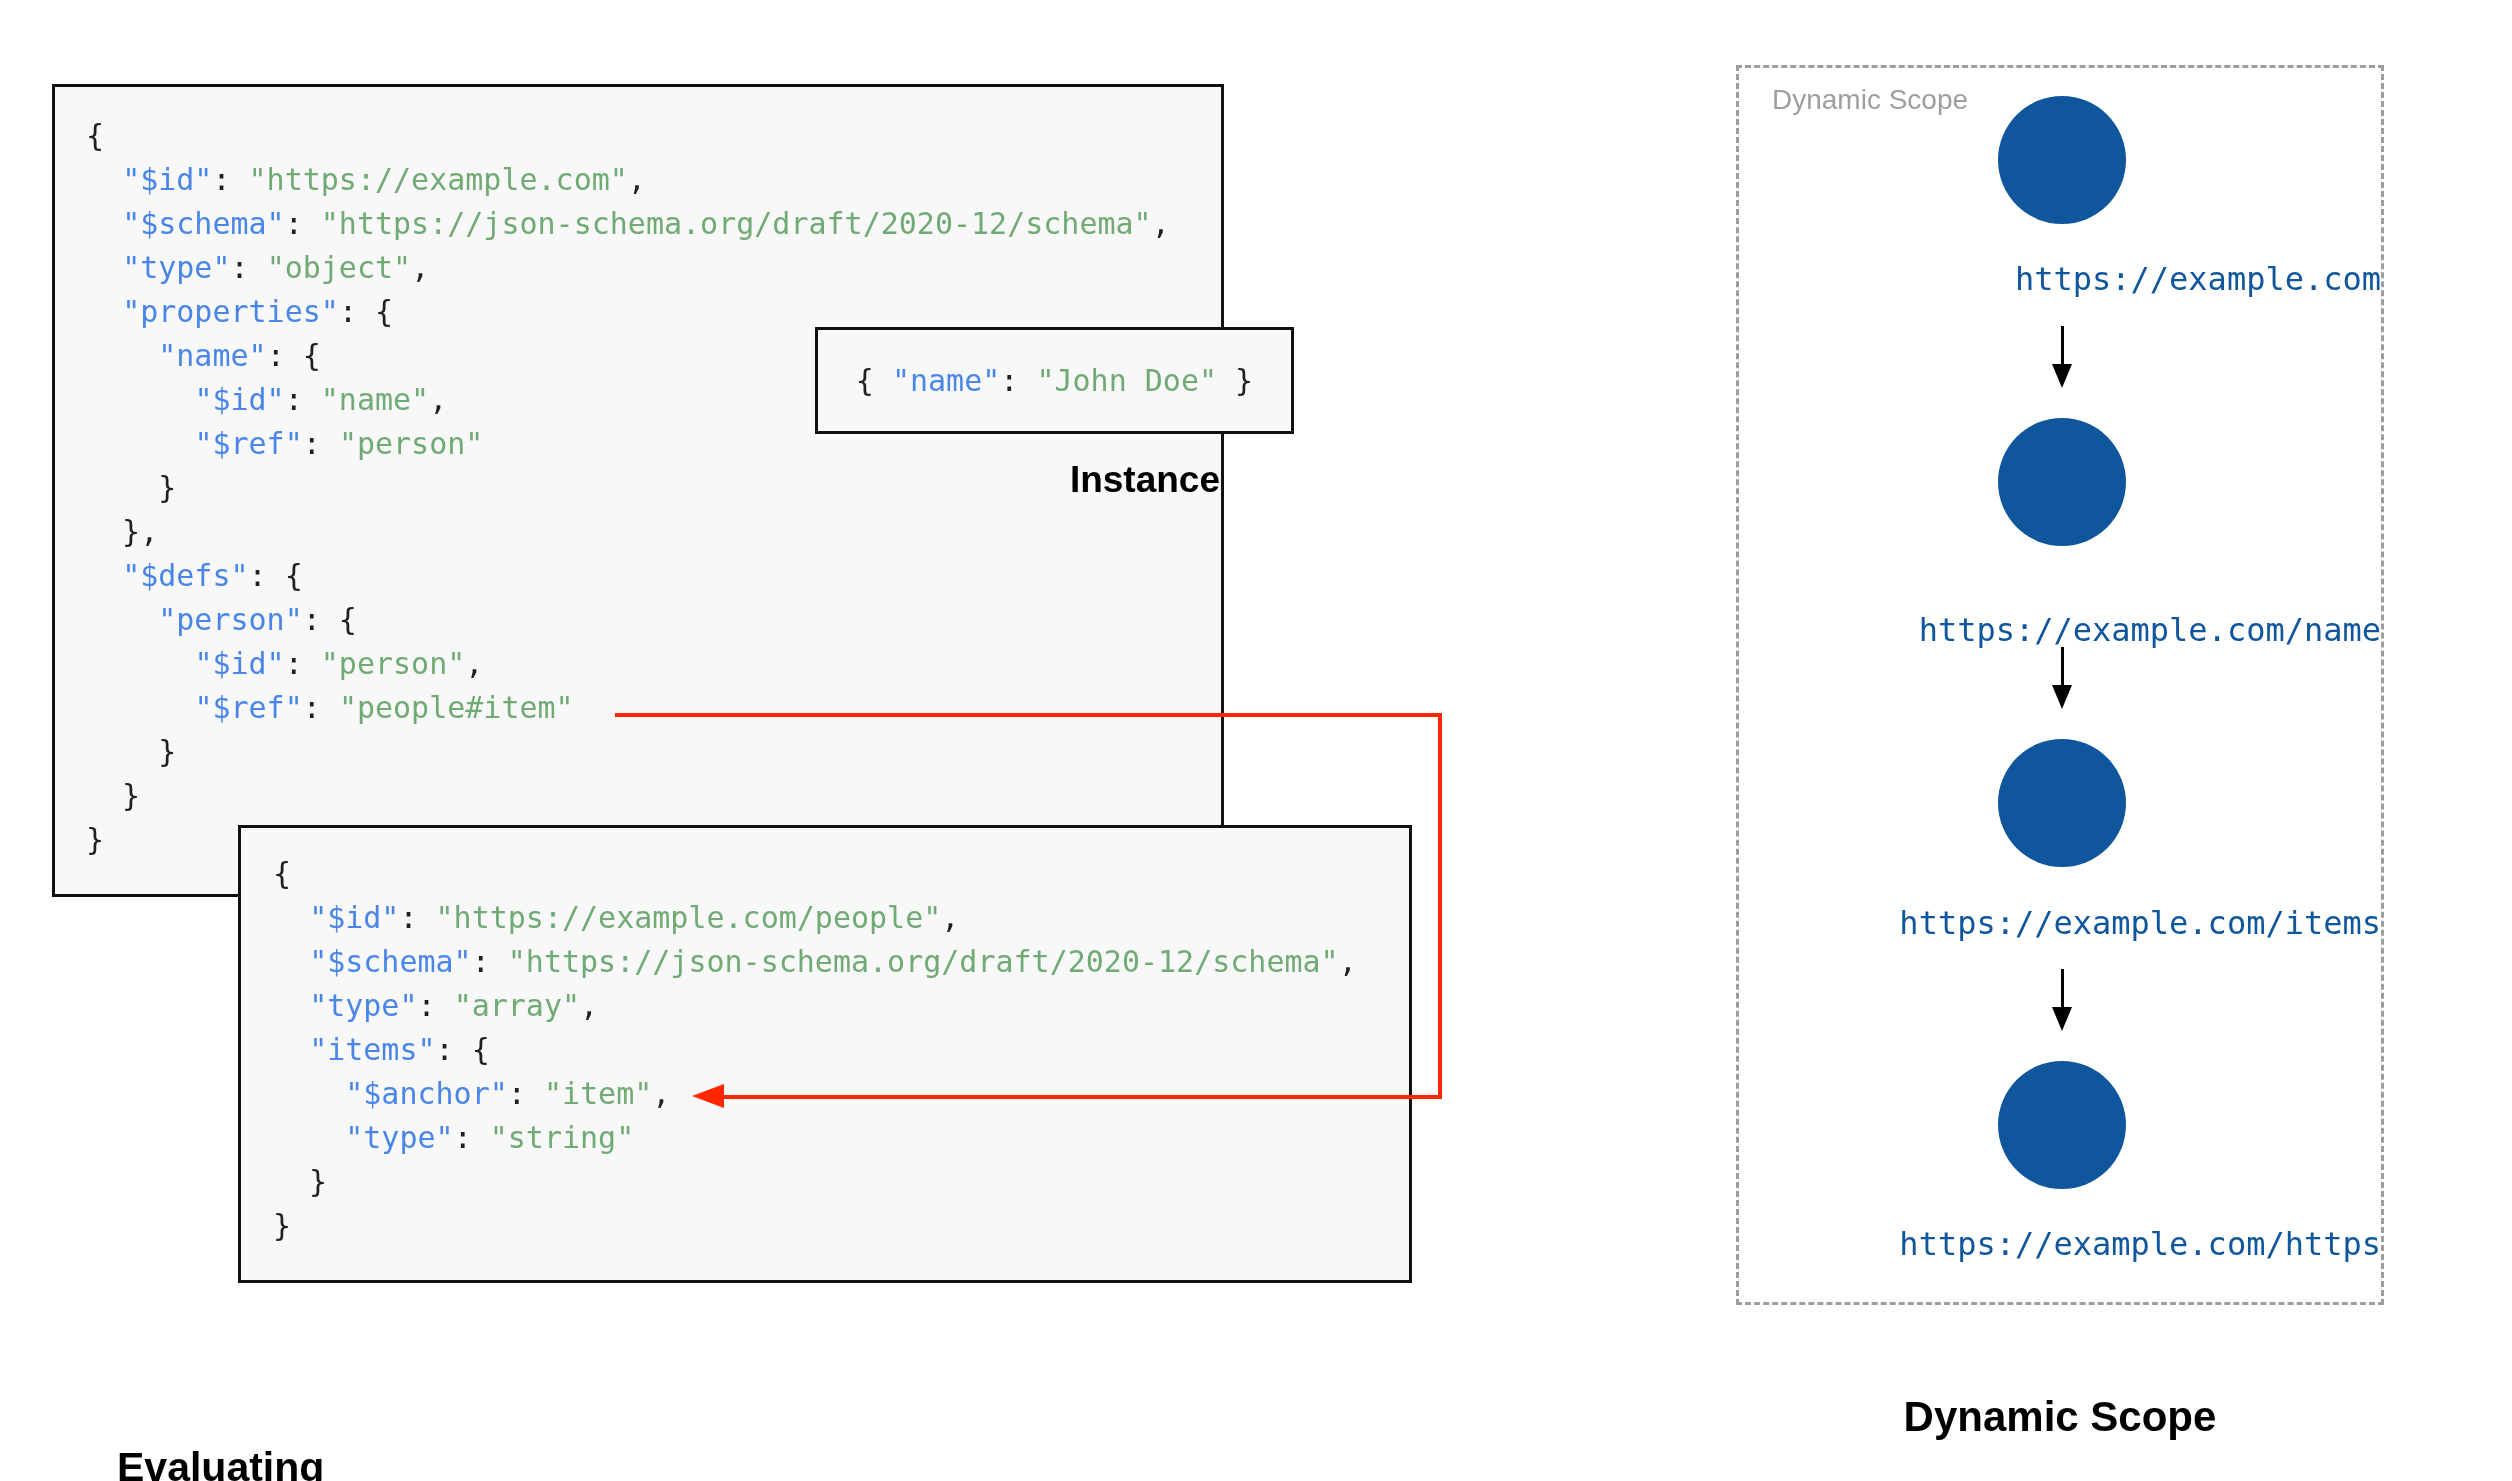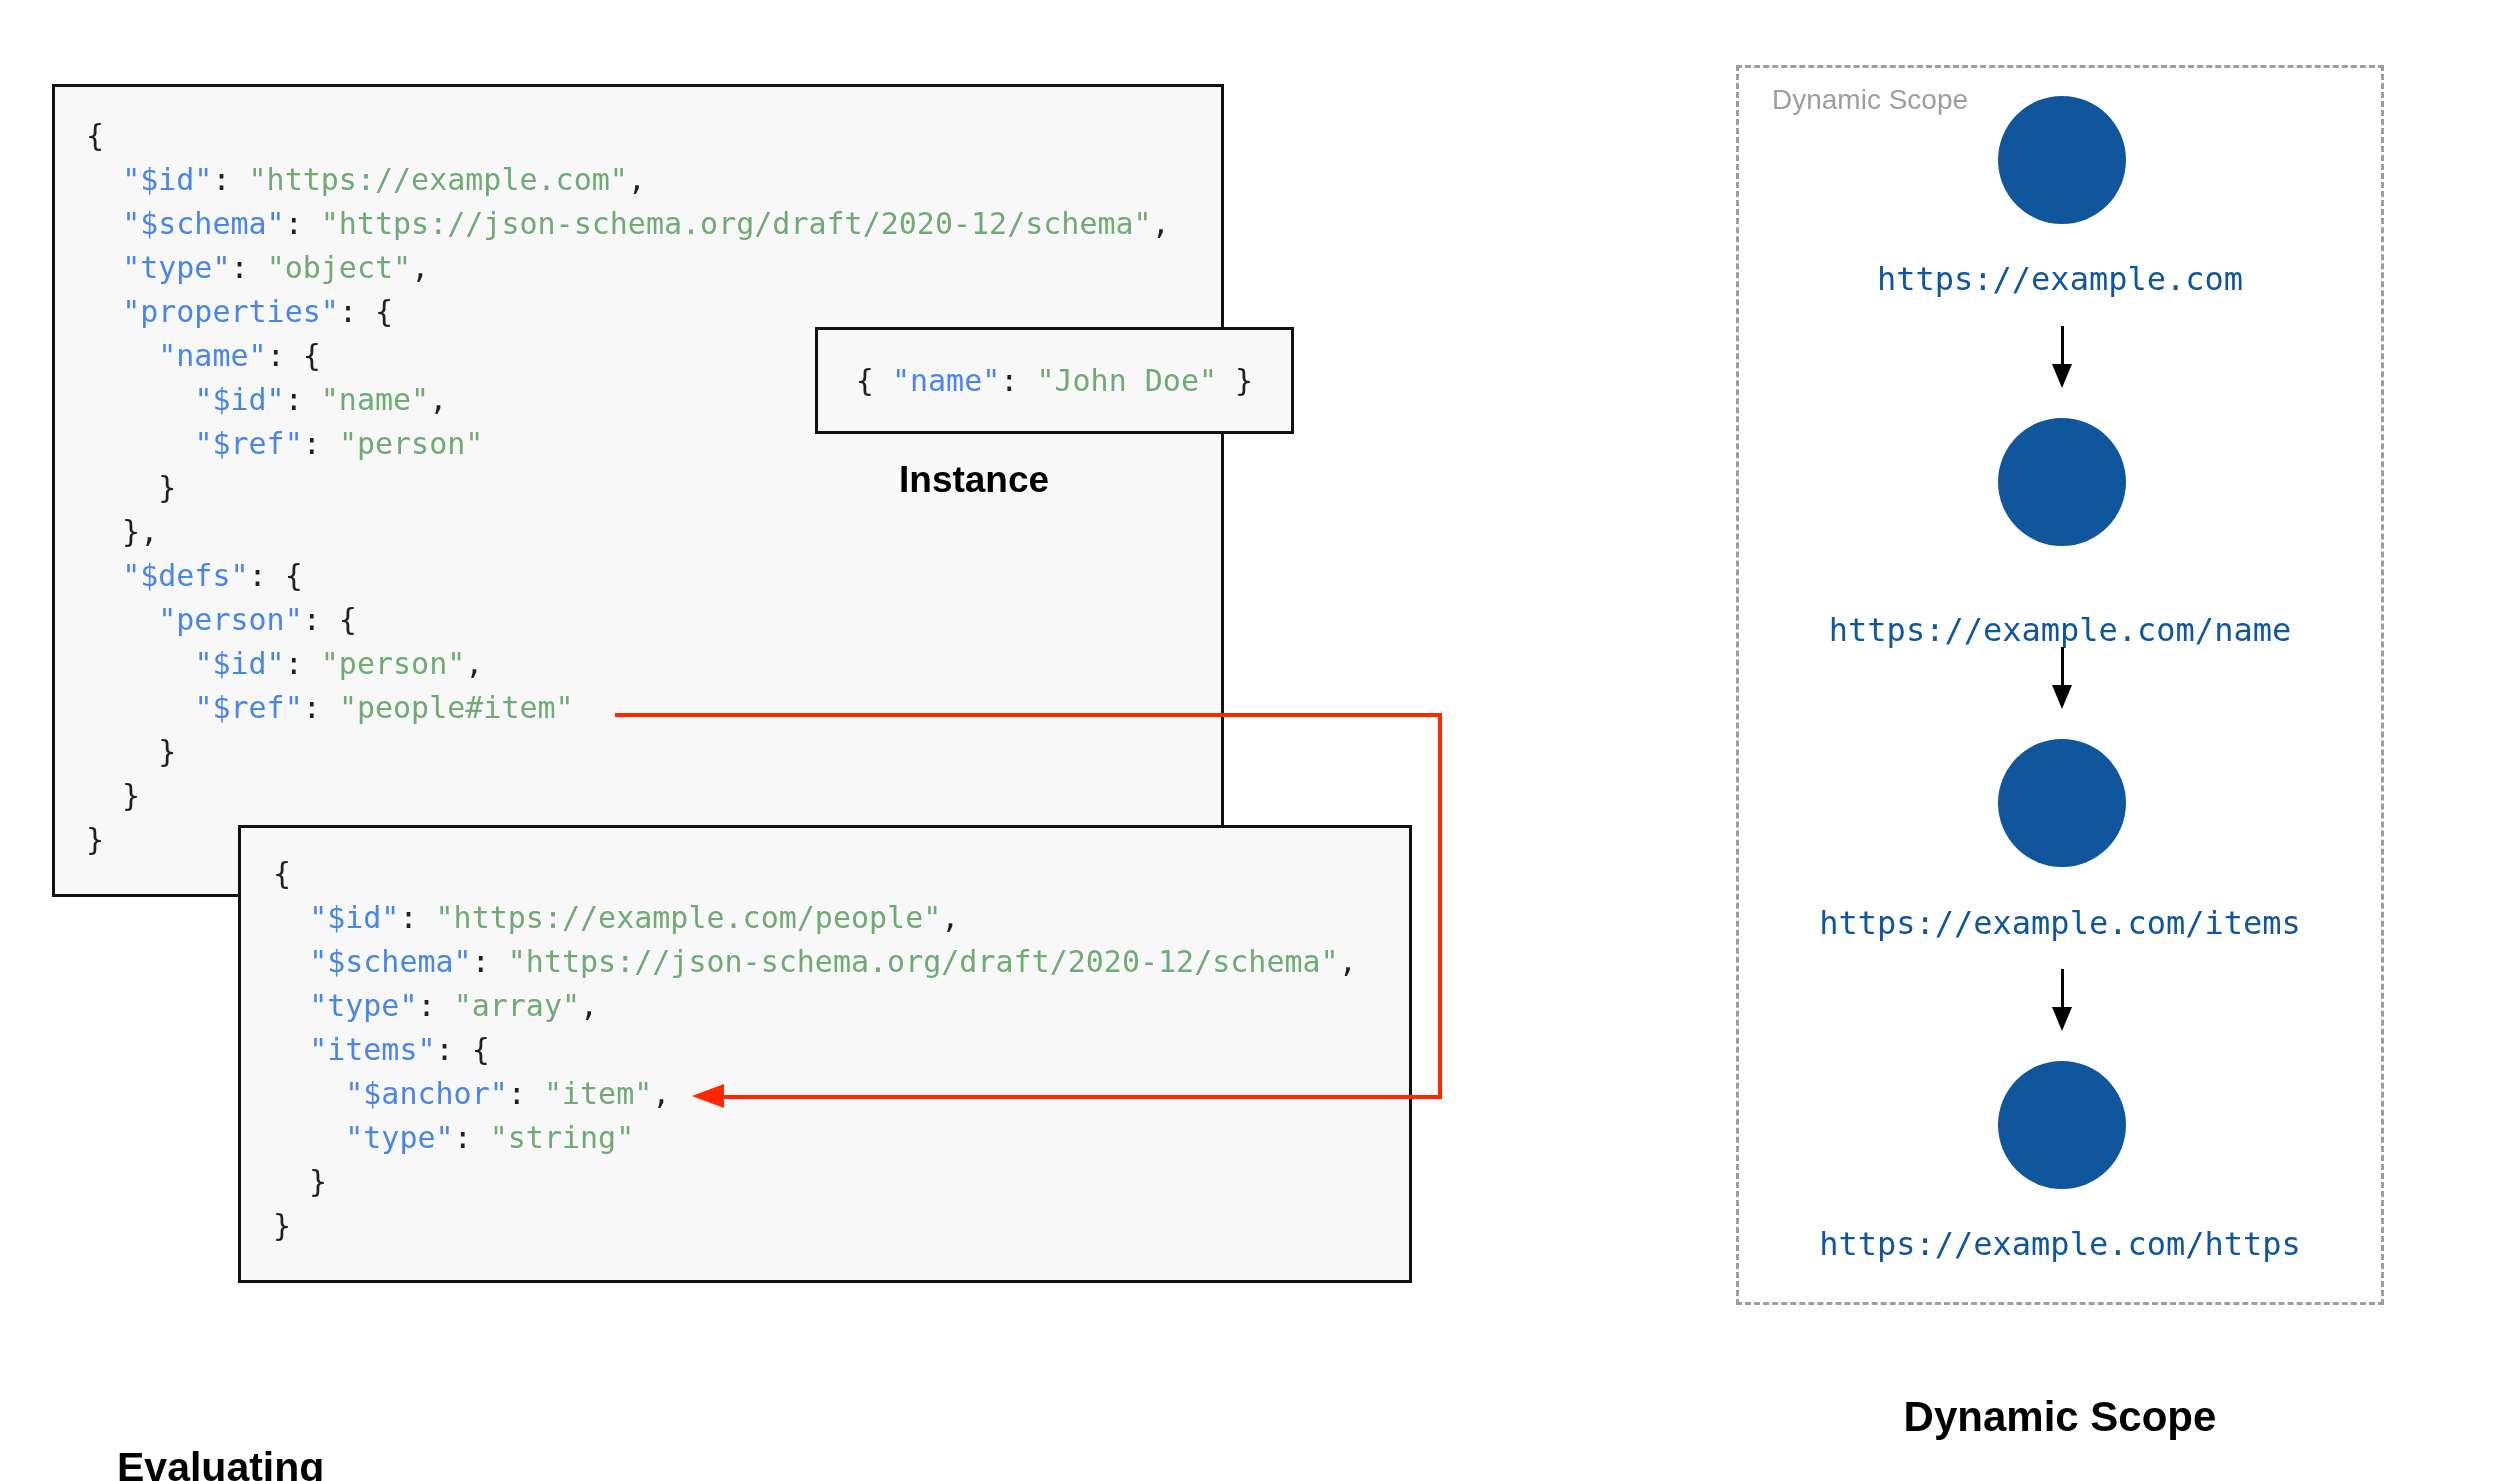--- a/index.html
+++ b/index.html
@@ -19,21 +19,21 @@
   .tok-k { color:var(--key); }
   .tok-s { color:var(--str); }
   .tok-p { color:var(--punct); }
 
   #schema-box-1 { left:52px;  top:84px;  width:1172px; height:813px; z-index:1; padding:27px 16px 0 31px; }
   #instance-box { left:815px; top:327px;  width:479px;  height:107px;  z-index:3;
                   display:flex; align-items:center; justify-content:center; }
   #schema-box-2 { left:238px; top:825px; width:1174px; height:458px;  z-index:2; padding:23.5px 16px 0 32px; }
 
   #instance-label {
-    position:absolute; left:899px; top:459px; width:321px; text-align:left;
+    position:absolute; left:899px; top:459px; width:321px; text-align:right;
     font-size:37px; font-weight:bold; color:var(--caption); z-index:3;
   }
 
   .red-seg { position:absolute; background:var(--ref_arrow); z-index:4; }
   #ref-arrow-seg-right { left:615px; top:713px; width:827px; height:3.7px; }
   #ref-arrow-seg-down  { left:1438px; top:713px; width:3.7px;   height:385px; }
   #ref-arrow-seg-left  { left:723px; top:1095px; width:719px; height:3.7px; }
   #ref-arrow-head {
     position:absolute; left:692px; top:1084px; width:0; height:0; z-index:4;
     border-top:12.3px solid transparent; border-bottom:12.3px solid transparent;
@@ -46,21 +46,21 @@
   }
   #scope-watermark {
     position:absolute; left:33px; top:16px;
     font-size:28px; color:var(--muted);
   }
   .scope-circle {
     position:absolute; left:259px; width:128px; height:128px;
     border-radius:50%; background:var(--node);
   }
   .scope-url {
-    position:absolute; left:0; width:100%; text-align:center;
+    position:absolute; left:0; width:100%; text-align:right;
     font-family:"DejaVu Sans Mono", monospace; font-size:32px; line-height:37px;
     color:var(--node);
   }
   .scope-arrow {
     position:absolute; left:311px; width:24.6px;
     display:flex; flex-direction:column; align-items:center;
   }
   .scope-arrow .shaft { width:3.2px; height:38px; background:#000000; }
   .scope-arrow .head {
     width:0; height:0;

